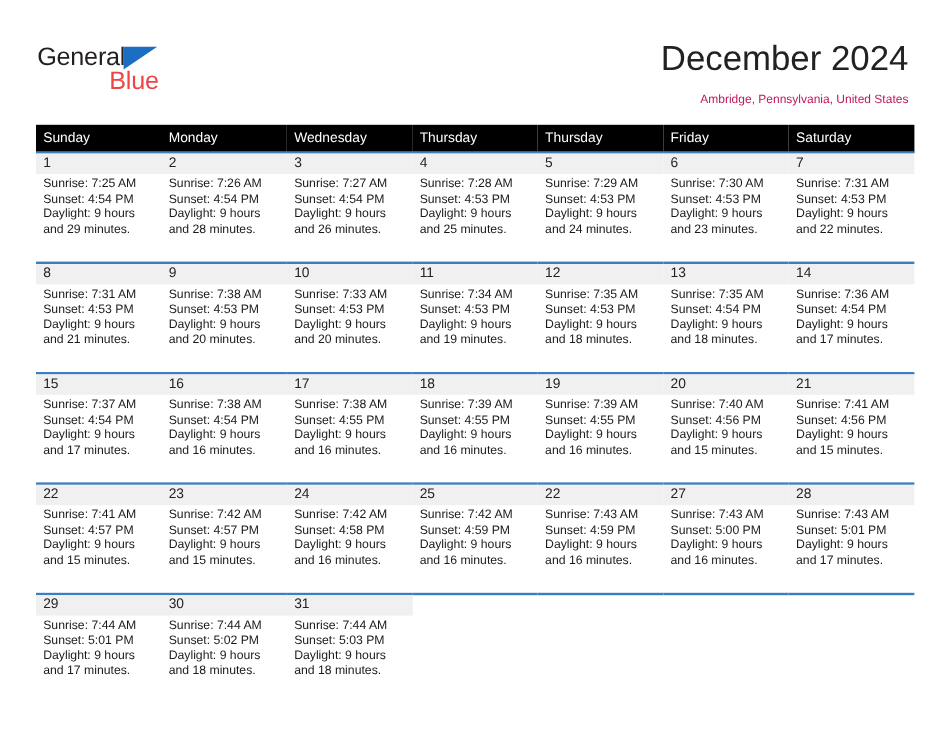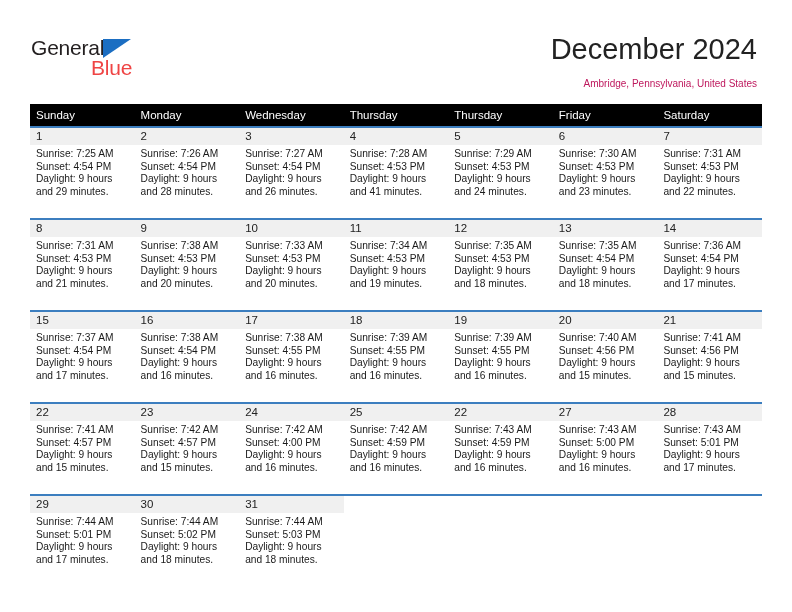--- a/index.html
+++ b/index.html
@@ -202,21 +202,21 @@
               </div>
             </div>
           </td>
           <td>
             <div class="cell-inner">
               <div class="daynum-band">4</div>
               <div class="cell-body">
                 <div>Sunrise: 7:28 AM</div>
                 <div>Sunset: 4:53 PM</div>
                 <div>Daylight: 9 hours</div>
-                <div>and 41 minutes.</div>
+                <div>and 25 minutes.</div>
               </div>
             </div>
           </td>
           <td>
             <div class="cell-inner">
               <div class="daynum-band">5</div>
               <div class="cell-body">
                 <div>Sunrise: 7:29 AM</div>
                 <div>Sunset: 4:53 PM</div>
                 <div>Daylight: 9 hours</div>
@@ -426,21 +426,21 @@
                 <div>Daylight: 9 hours</div>
                 <div>and 15 minutes.</div>
               </div>
             </div>
           </td>
           <td>
             <div class="cell-inner">
               <div class="daynum-band">24</div>
               <div class="cell-body">
                 <div>Sunrise: 7:42 AM</div>
-                <div>Sunset: 4:00 PM</div>
+                <div>Sunset: 4:58 PM</div>
                 <div>Daylight: 9 hours</div>
                 <div>and 16 minutes.</div>
               </div>
             </div>
           </td>
           <td>
             <div class="cell-inner">
               <div class="daynum-band">25</div>
               <div class="cell-body">
                 <div>Sunrise: 7:42 AM</div>

